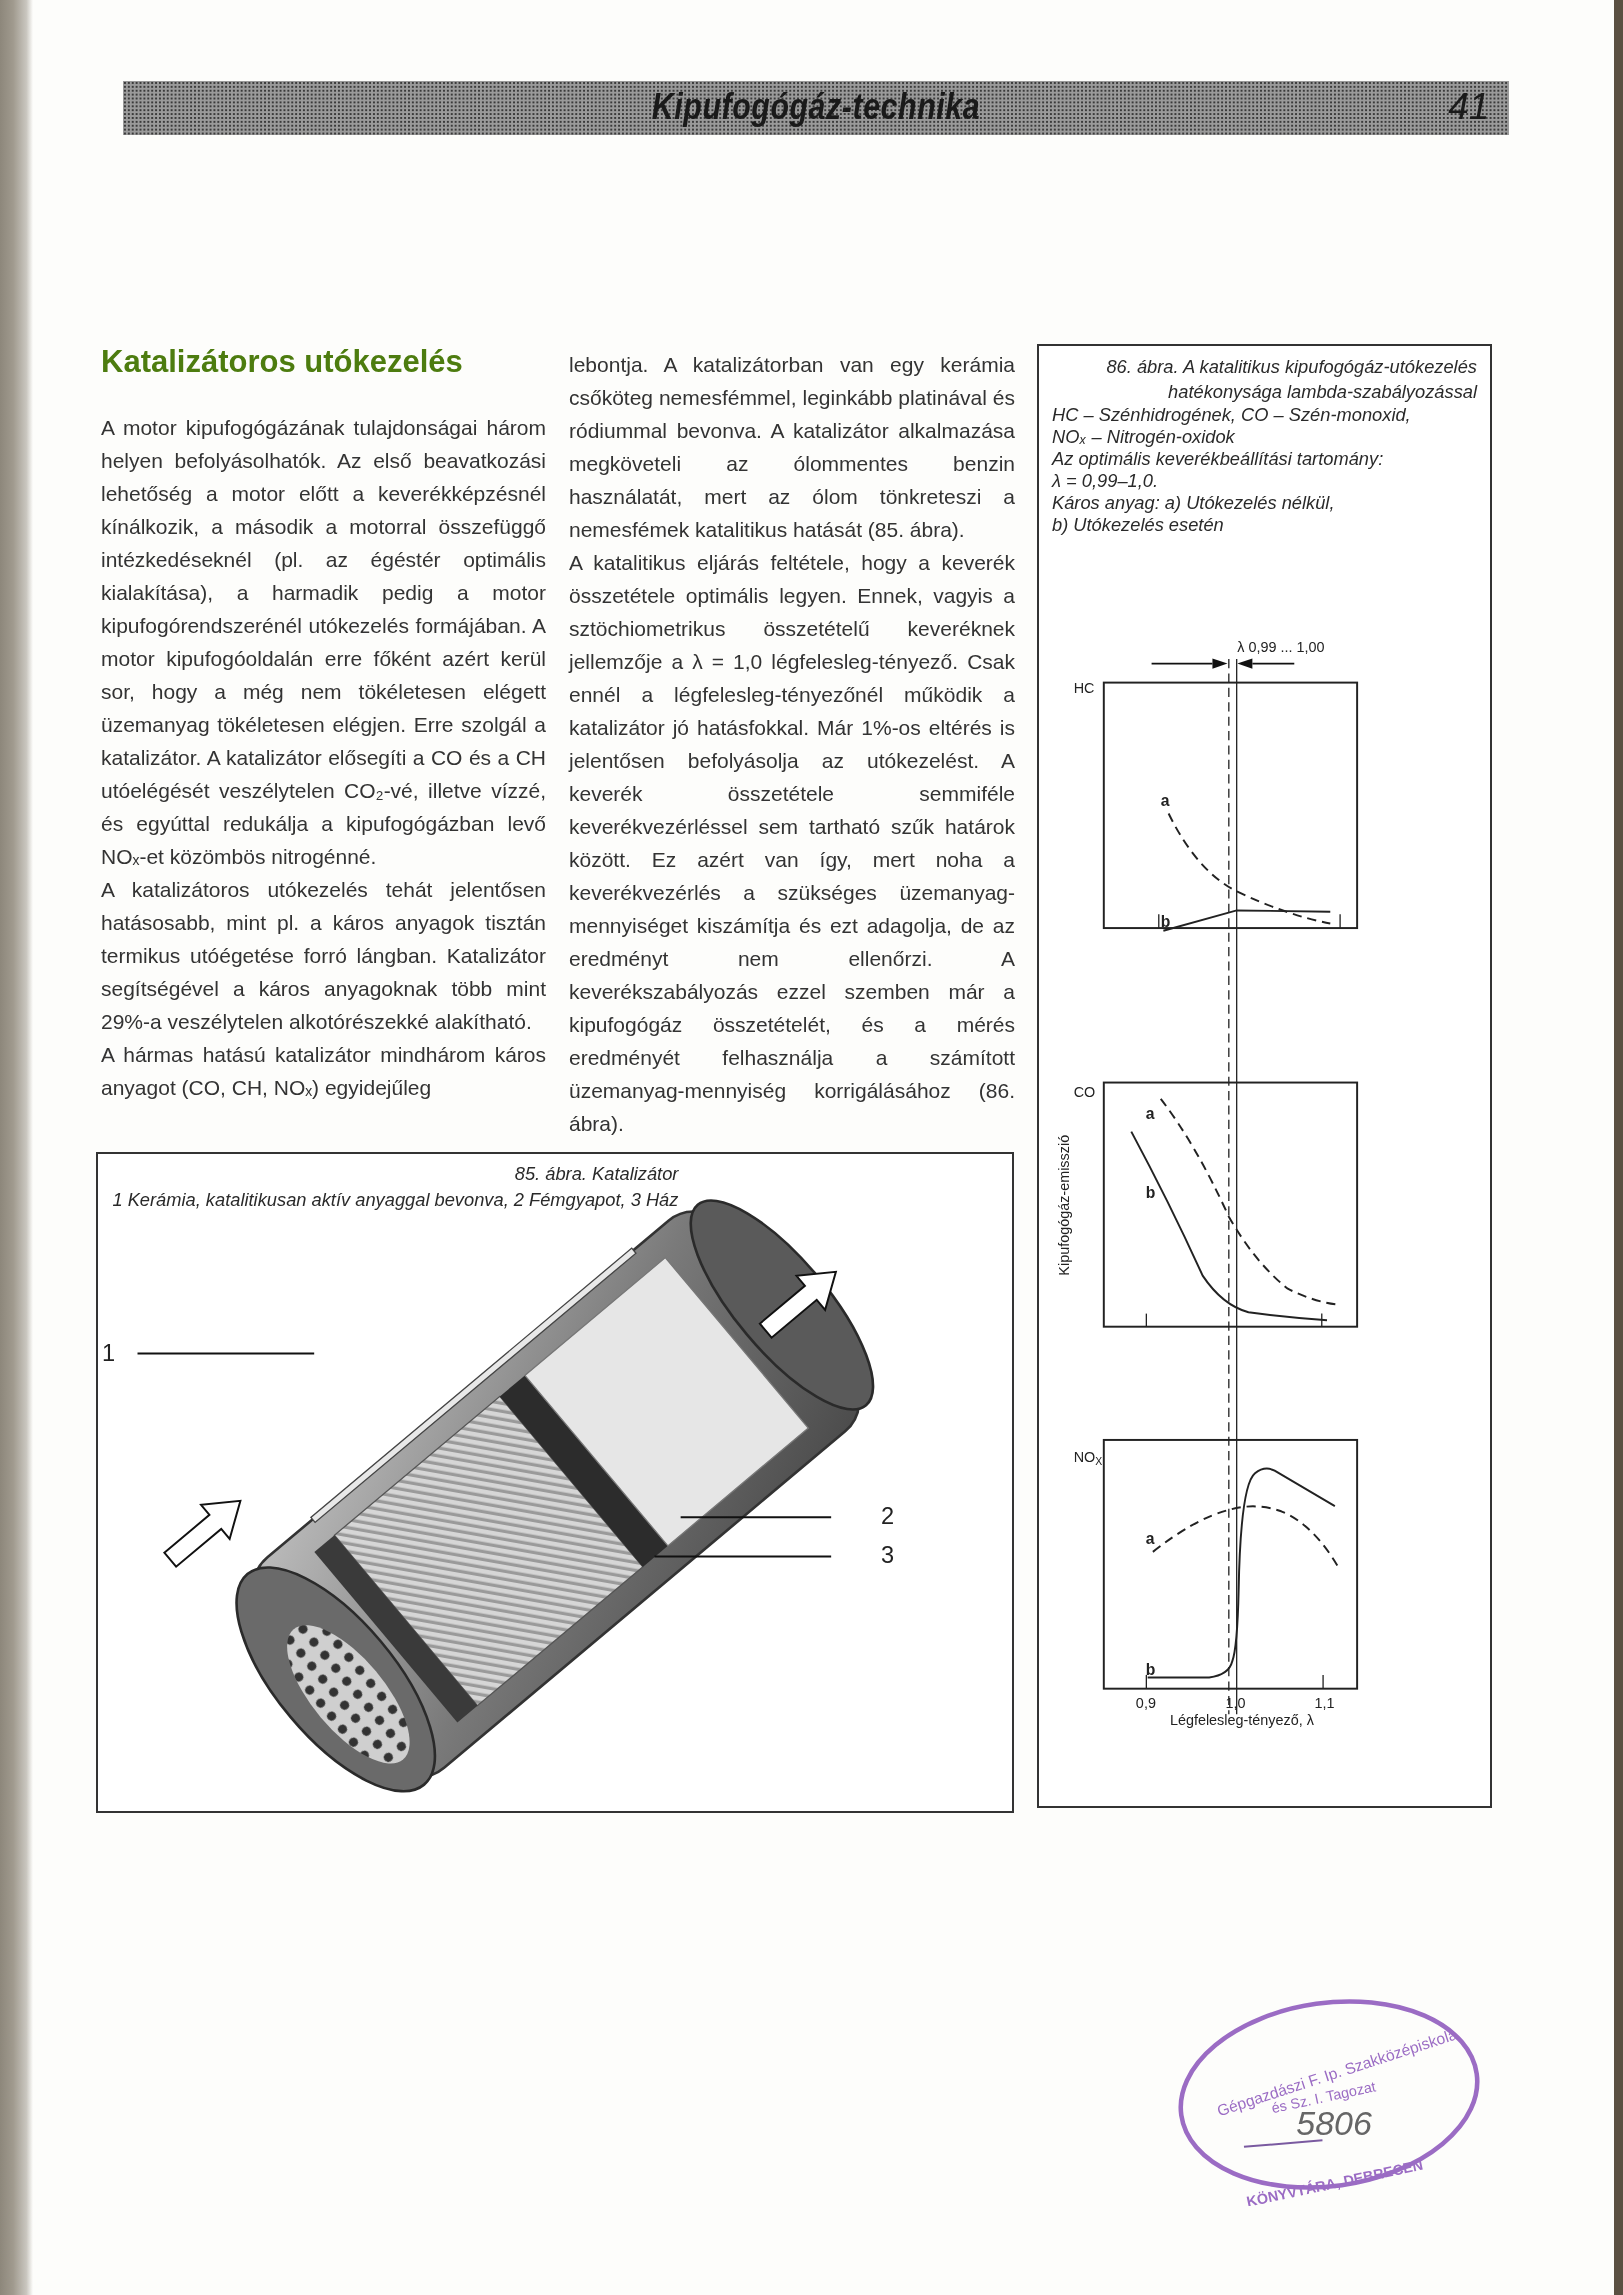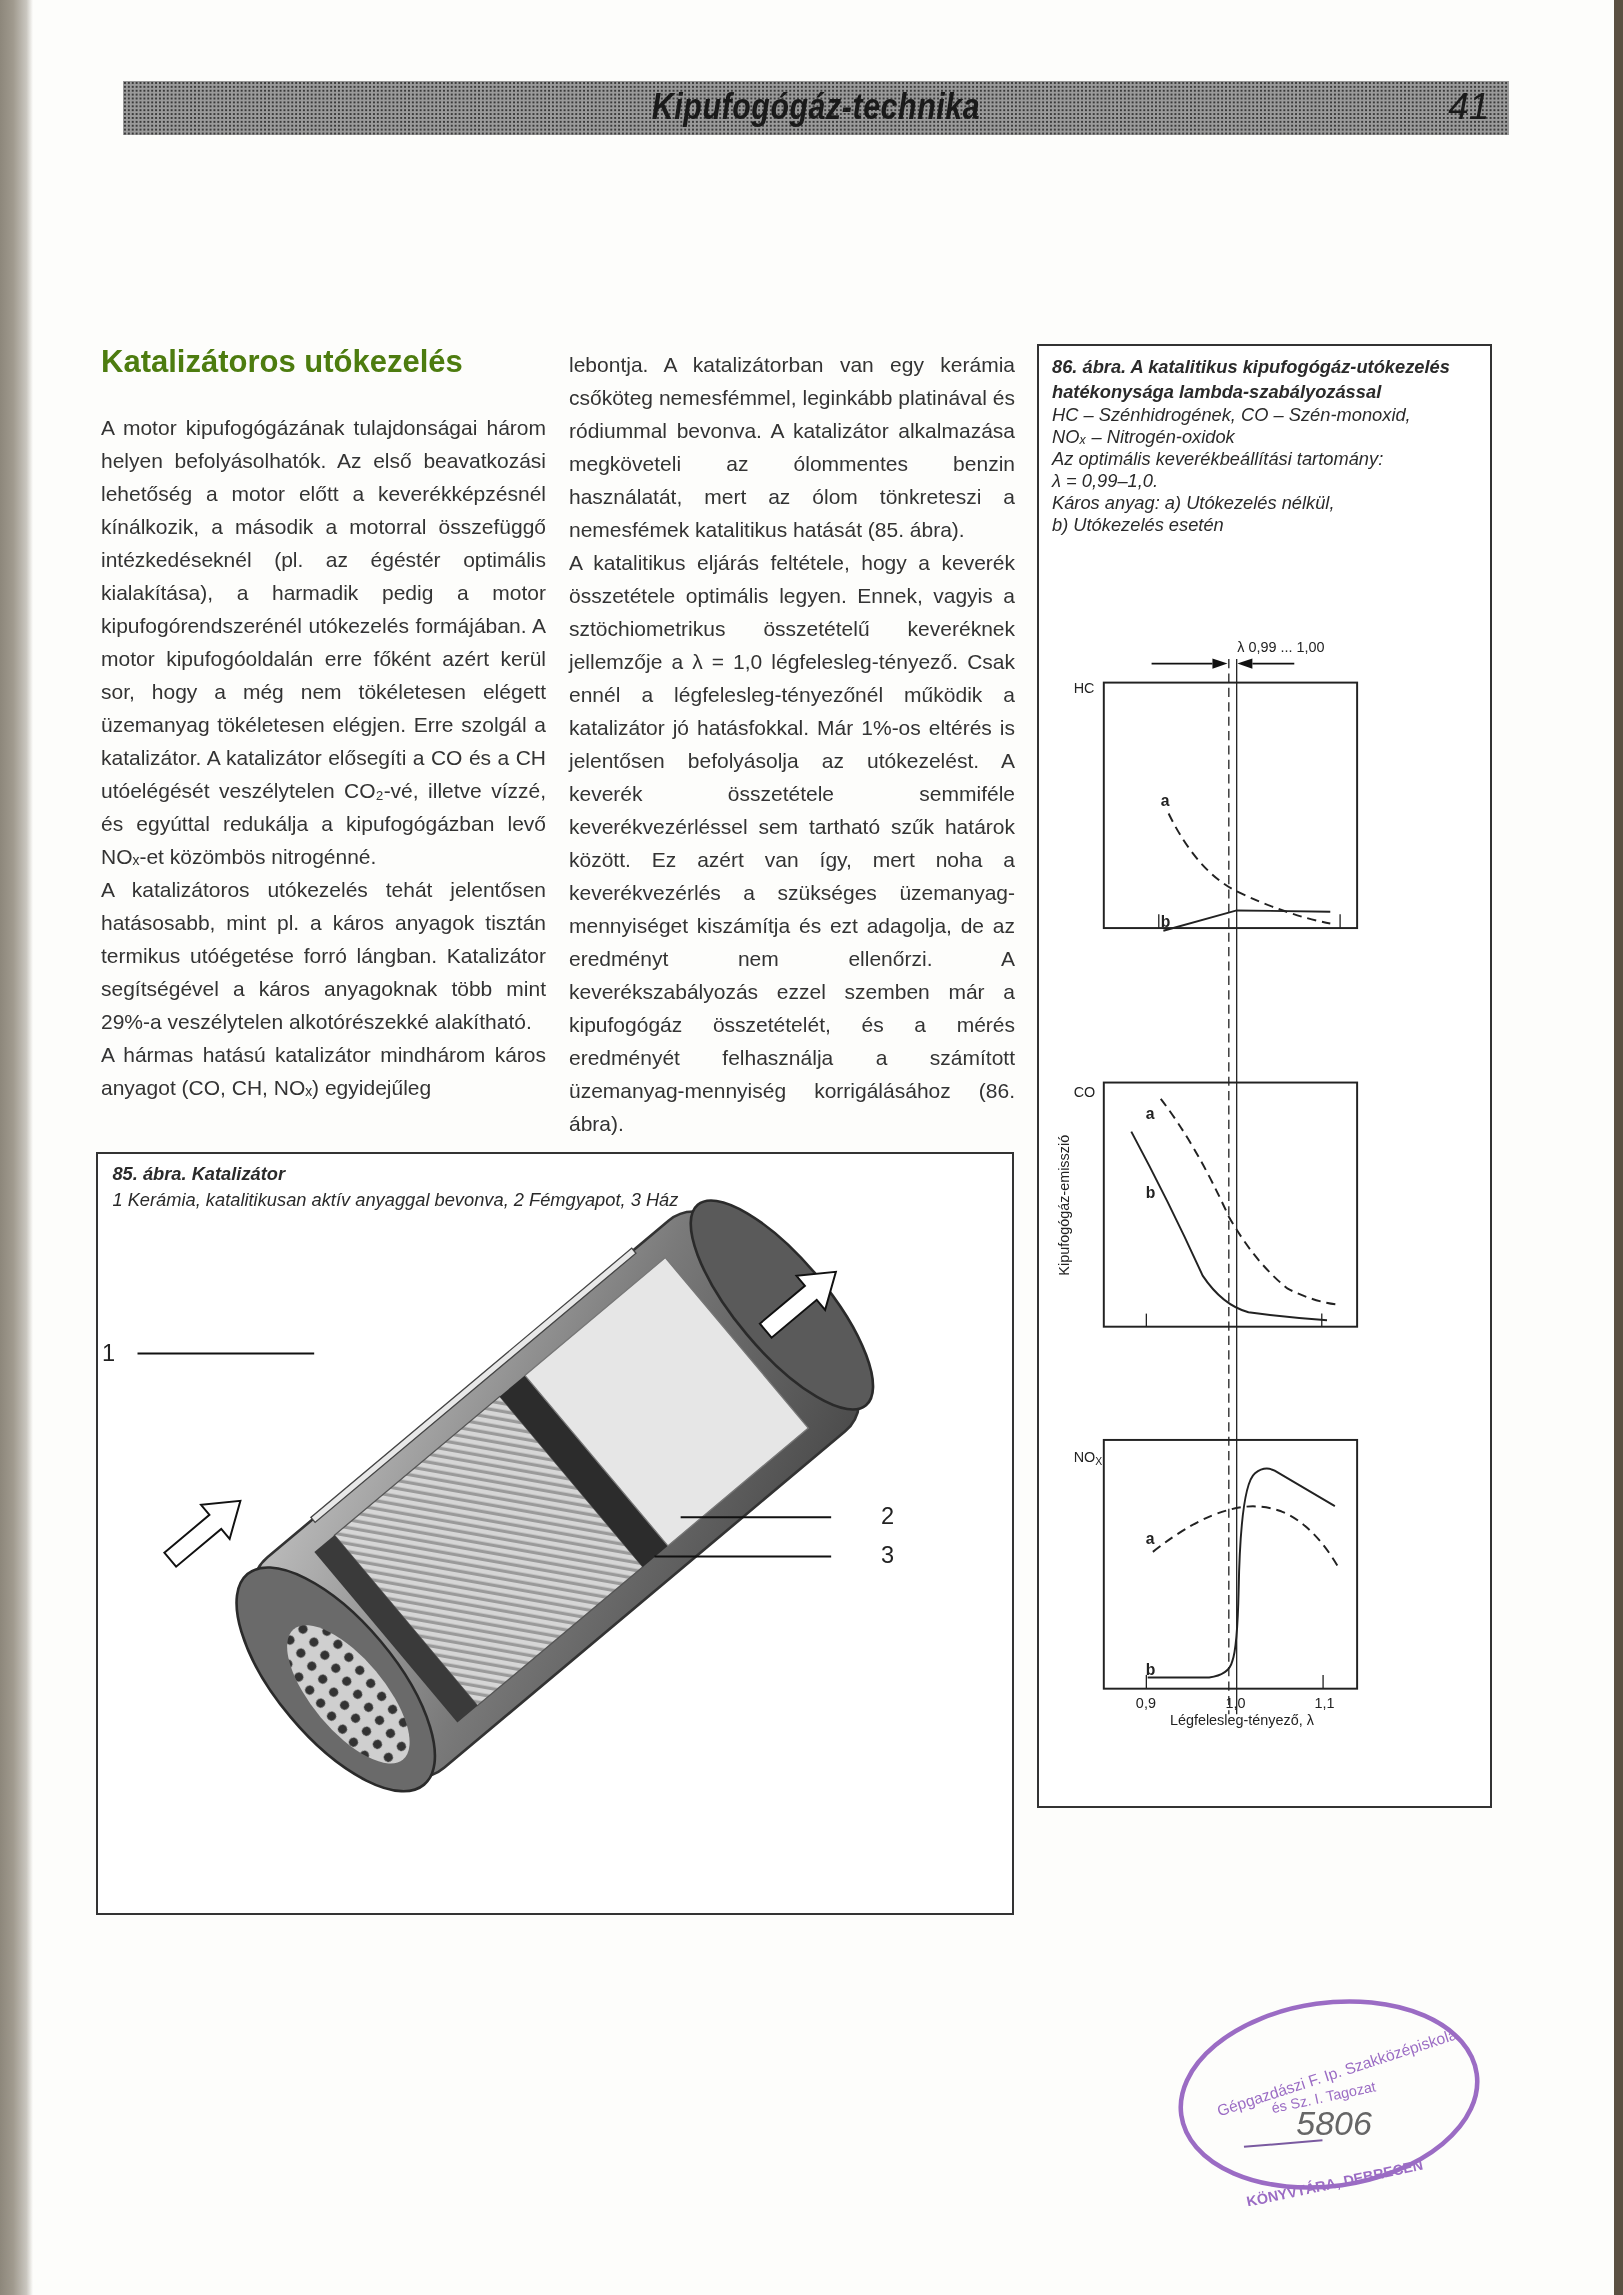--- a/index.html
+++ b/index.html
@@ -14,23 +14,23 @@
     background-size:3.9px 3.9px;margin-left:20px; }
   .header-title { position:absolute; left:0; width:100%; top:5.2px; text-align:center;
     font-size:37px; font-weight:bold; font-style:italic; color:#1a1a1a; transform:scaleX(0.82); letter-spacing:0.7px; }
   .header-page { position:absolute; right:19.6px; top:5.2px; font-size:37px; font-weight:normal; font-style:italic; color:#1a1a1a;text-align:center; }
   .section-title { position:absolute; left:101px; top:344px; font-size:31px; font-weight:bold; color:#4d7c0f; }
   .col { position:absolute; font-size:21px; line-height:33px; text-align:justify; color:#333; }
   .col p { margin:0; }
   .col1 { left:101px; top:411px; width:445px; }
   .col2 { left:569px; top:348px; width:446px; }
   .fig-box { position:absolute; border:2px solid #333; background:#fff; box-sizing:border-box; }
-  .fig85 { left:96px; top:1152px; width:918px; height:763px; }
+  .fig85 { left:96px; top:1152px; width:918px; height:661px; }
   .fig86 { left:1037px; top:344px; width:455px; height:1464px; }
-  .cap-title { font-weight:bold; font-style:italic; font-size:18.3px; }
+  .cap-title { font-weight:normal; font-style:italic; font-size:18.3px;text-align:right; }
   .cap-text { font-style:italic; font-size:18.3px; }
   .fig85 .caption { position:absolute; left:14.4px; top:6.5px; line-height:26px; }
   .fig86 .caption { position:absolute; left:13px; top:7.9px; width:425px; line-height:22px; font-size:18.3px; }
   .fig86 .cap-title { line-height:25px; }
   .plot-svg { position:absolute; left:0; top:0; }
   .stamp { position:absolute; left:1172px; top:1983px; }
   .part-label { position:absolute; font-size:23.6px; color:#222; }
 </style>
 </head>
 <body>

